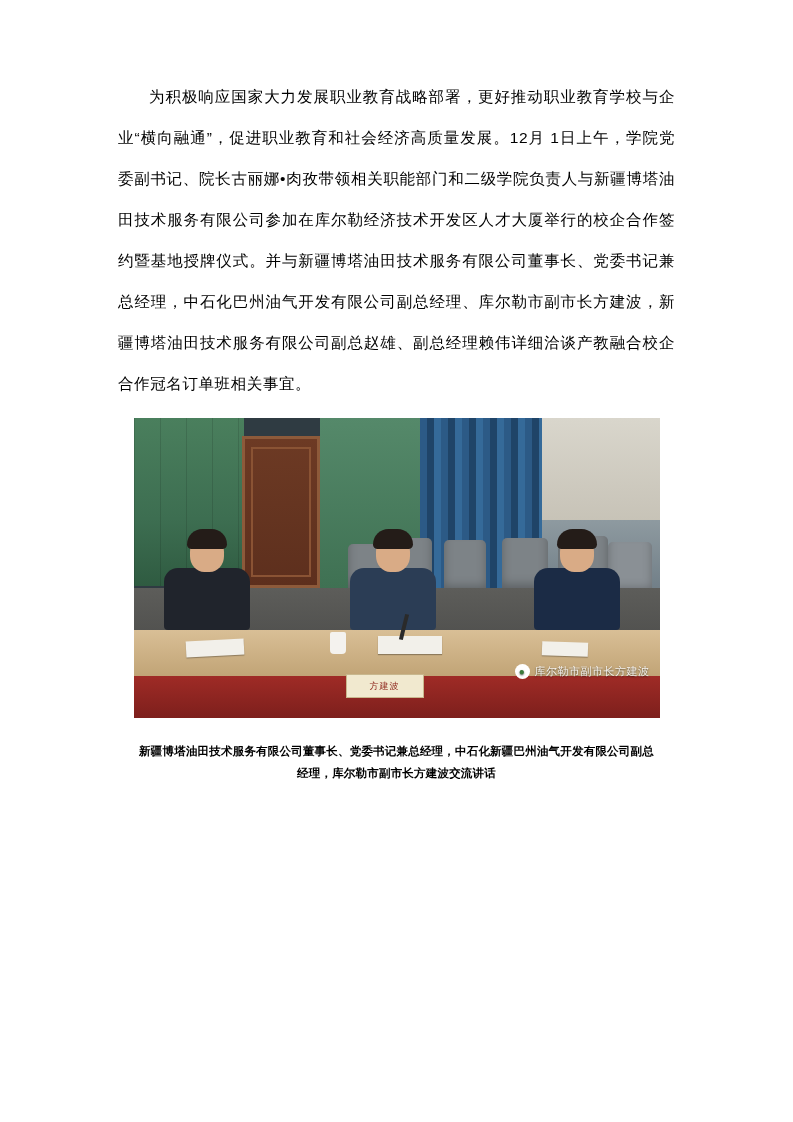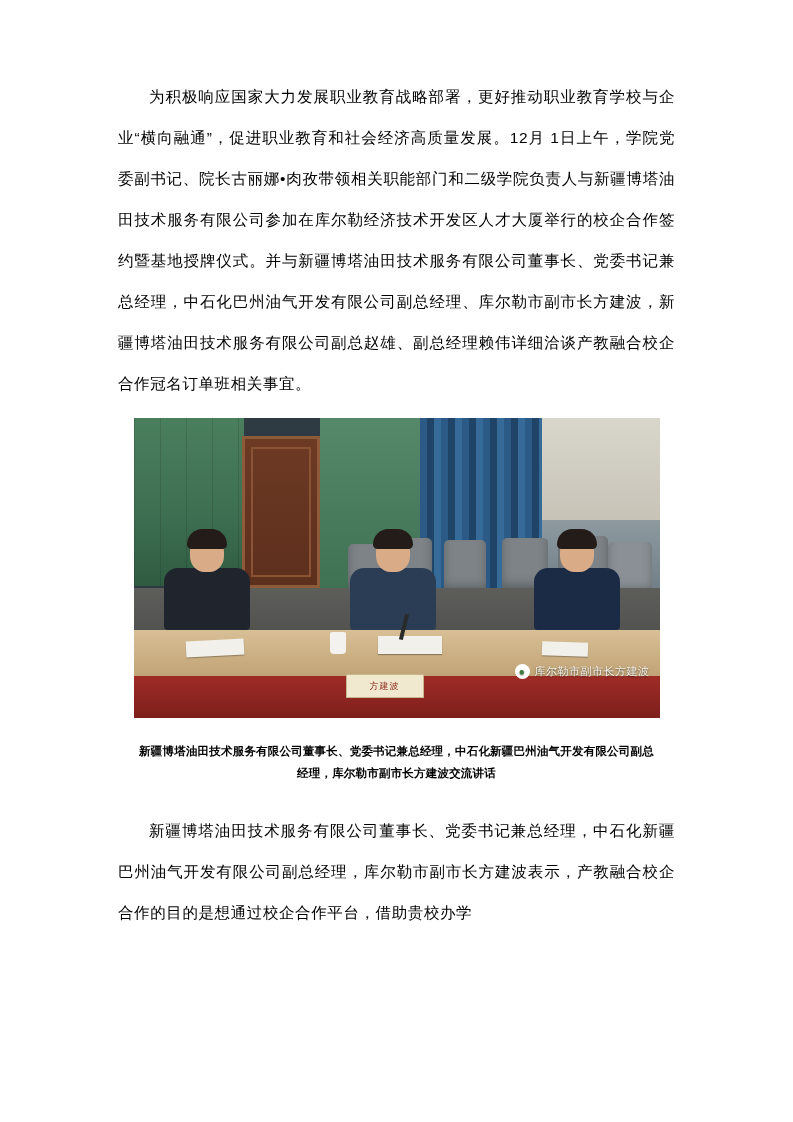--- a/index.html
+++ b/index.html
@@ -279,15 +279,14 @@
 
       <div class="watermark">
         <span class="wm-logo">●</span>
         <span>库尔勒市副市长方建波</span>
       </div>
     </div>
 
     <div class="caption">新疆博塔油田技术服务有限公司董事长、党委书记兼总经理，中石化新疆巴州油气开发有限公司副总经理，库尔勒市副市长方建波交流讲话</div>
   </div>
 
-  <p class="para after-figure">新疆博塔油田技术服务有限公司董事长、党委书记兼总经理，中石化新疆巴州油气开发有限公司副总经理，库尔勒市副市长方建波表示，产教融合校企合作的目的是想通过校企合作平台，借助贵校办学</p>
 
 </div>
 
 </body></html>

